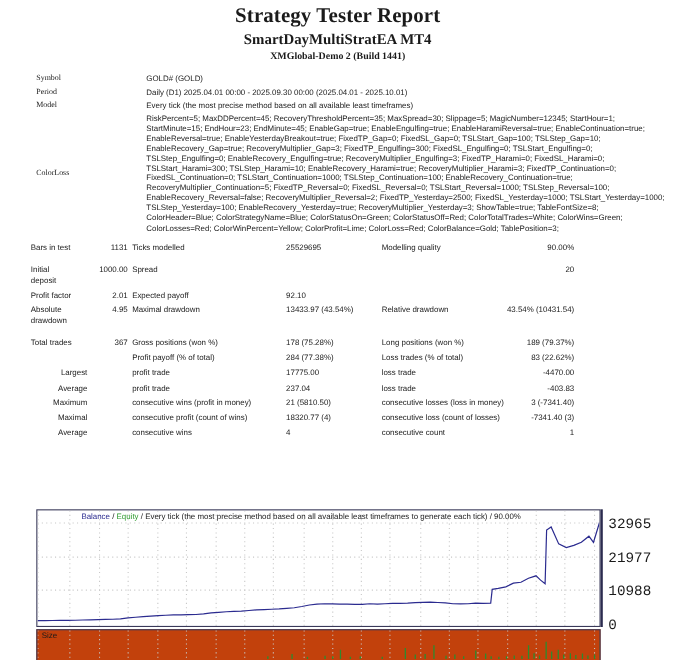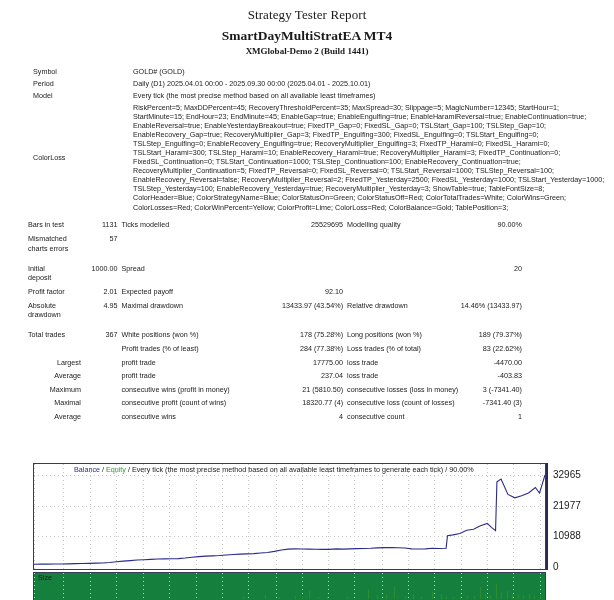--- a/index.html
+++ b/index.html
@@ -17,22 +17,22 @@
   .page {
     position: relative;
     width: 614px;
     height: 600px;
   }
 
   
   .report-title {
     text-align: center;
     font-family: "Liberation Serif", serif;
-    font-weight: normal;
-    font-size: 13px;
+    font-weight: bold;
+    font-size: 19px;
     line-height: 22px;
     margin: 4px 0 0 0;
     letter-spacing: 0.1px;
   }
   .report-subtitle {
     text-align: center;
     font-family: "Liberation Serif", serif;
     font-weight: bold;
     font-size: 13.5px;
     line-height: 16px;
@@ -58,20 +58,21 @@
     font-size: 7.2px;
   }
   .info-table td {
     vertical-align: top;
     padding: 1.5px 0;
   }
   .info-label {
     width: 100px;
     padding-left: 33px !important;
     color: #1a1a1a;
+    font-family: Liberation Serif, serif;
   }
   .info-value {
     color: #1a1a1a;
   }
   .param-lines {
     line-height: 9.1px;
     white-space: nowrap;
   }
   .param-lines div { white-space: nowrap; }
   .info-row-param .info-label {
@@ -99,21 +100,21 @@
     width: 48px;
     text-align: right;
     padding-right: 4px !important;
   }
   .c-lbl2 {
     width: 188px;
     text-align: left;
   }
   .c-val2 {
     width: 116px;
-    text-align: right;
+    text-align: left;
     padding-right: 4px !important;
   }
   .c-lbl3 {
     width: 118px;
     text-align: left;
   }
   .c-val3 {
     text-align: right;
     padding-right: 8px !important;
   }
@@ -163,21 +164,22 @@
     left: 0;
     top: 0;
     z-index: 2;
   }
   .y-axis-labels {
     position: absolute;
     left: 516px;
     top: 0;
     width: 50px;
     height: 107px;
-    font-size: 10px;
+    font-size: 13px;
+    font-family: Liberation Mono, monospace;
   }
   .y-axis-labels span {
     position: absolute;
     left: 4px;
   }
   .axis-stem {
     position: absolute;
     left: 513px;
     top: 0;
     width: 2px;
@@ -186,21 +188,21 @@
   }
 
   .size-box {
     position: absolute;
     left: 0;
     top: 109px;
     width: 513px;
     height: 29px;
     border: 1px solid #3a3a5a;
     box-sizing: border-box;
-    background: #15803d;
+    background: #c2410c;
     overflow: hidden;
   }
   .size-label {
     position: absolute;
     left: 4px;
     top: 0px;
     font-size: 7.2px;
     z-index: 3;
   }
 </style>
@@ -250,31 +252,20 @@
   <table class="stats-table">
     <tbody>
         <tr>
       <td class="c-lbl1">Bars in test</td>
       <td class="c-val1">1131</td>
       <td class="c-lbl2">Ticks modelled</td>
       <td class="c-val2">25529695</td>
       <td class="c-lbl3">Modelling quality</td>
       <td class="c-val3">90.00%</td>
     </tr>
-    <tr>
-      <td class="c-lbl1 two-line">
-        <div>Mismatched</div>
-        <div>charts errors</div>
-      </td>
-      <td class="c-val1">57</td>
-      <td class="c-lbl2"></td>
-      <td class="c-val2"></td>
-      <td class="c-lbl3"></td>
-      <td class="c-val3"></td>
-    </tr>
     <tr class="spacer-row">
           <td colspan="6"></td>
         </tr>
     <tr>
       <td class="c-lbl1 two-line">
         <div>Initial</div>
         <div>deposit</div>
       </td>
       <td class="c-val1">1000.00</td>
       <td class="c-lbl2">Spread</td>
@@ -292,37 +283,37 @@
     </tr>
     <tr>
       <td class="c-lbl1 two-line">
         <div>Absolute</div>
         <div>drawdown</div>
       </td>
       <td class="c-val1">4.95</td>
       <td class="c-lbl2">Maximal drawdown</td>
       <td class="c-val2">13433.97 (43.54%)</td>
       <td class="c-lbl3">Relative drawdown</td>
-      <td class="c-val3">14.46% (13433.97)</td>
+      <td class="c-val3">43.54% (10431.54)</td>
     </tr>
     <tr class="spacer-row">
           <td colspan="6"></td>
         </tr>
     <tr>
       <td class="c-lbl1">Total trades</td>
       <td class="c-val1">367</td>
-      <td class="c-lbl2">White positions (won %)</td>
+      <td class="c-lbl2">Gross positions (won %)</td>
       <td class="c-val2">178 (75.28%)</td>
       <td class="c-lbl3">Long positions (won %)</td>
       <td class="c-val3">189 (79.37%)</td>
     </tr>
     <tr>
       <td class="c-lbl1"></td>
       <td class="c-val1"></td>
-      <td class="c-lbl2">Profit trades (% of least)</td>
+      <td class="c-lbl2">Profit payoff (% of total)</td>
       <td class="c-val2">284 (77.38%)</td>
       <td class="c-lbl3">Loss trades (% of total)</td>
       <td class="c-val3">83 (22.62%)</td>
     </tr>
     <tr>
       <td class="c-lbl1 r">Largest</td>
       <td class="c-val1"></td>
       <td class="c-lbl2">profit trade</td>
       <td class="c-val2">17775.00</td>
       <td class="c-lbl3">loss trade</td>

